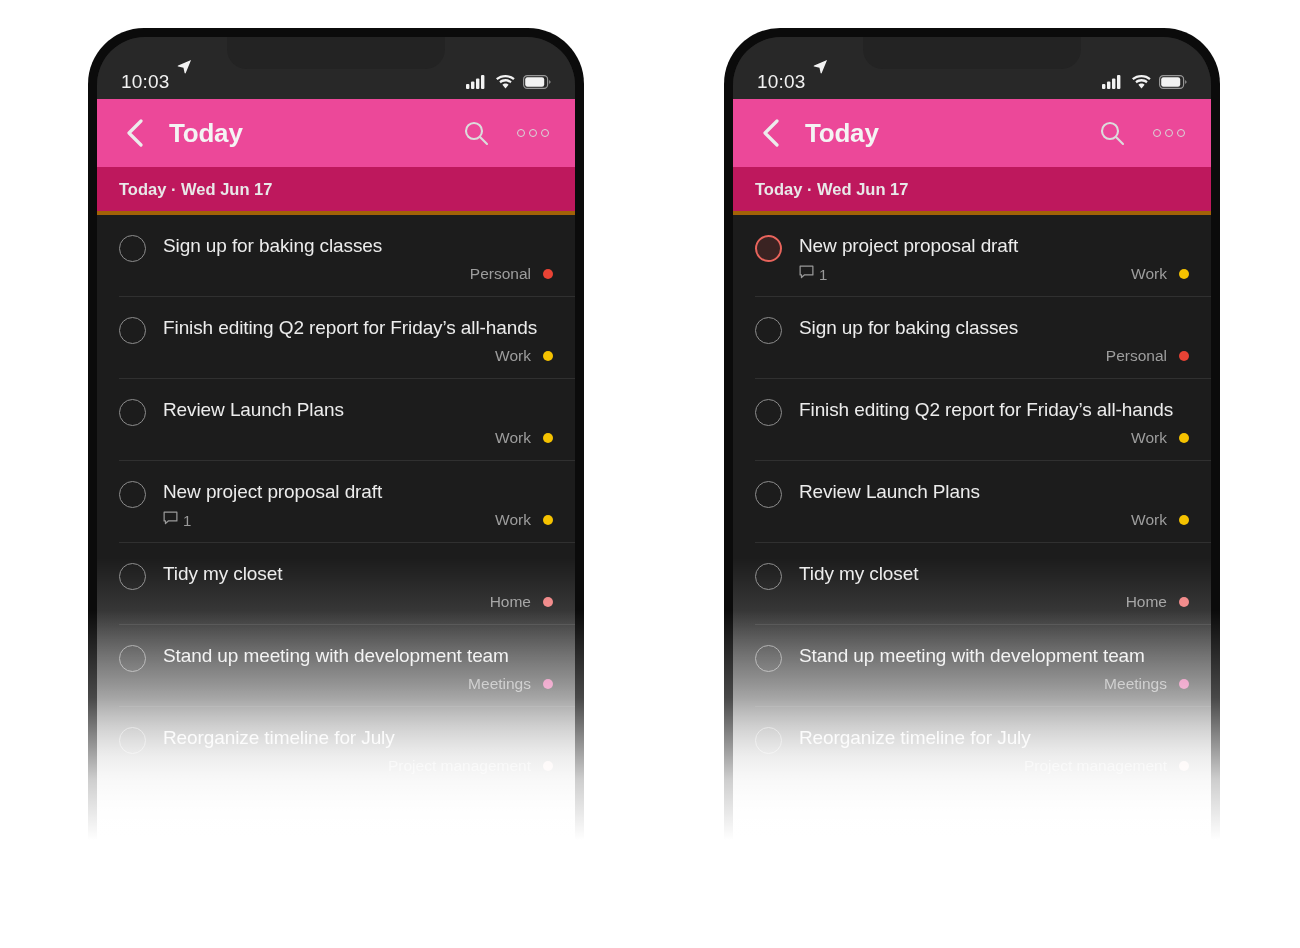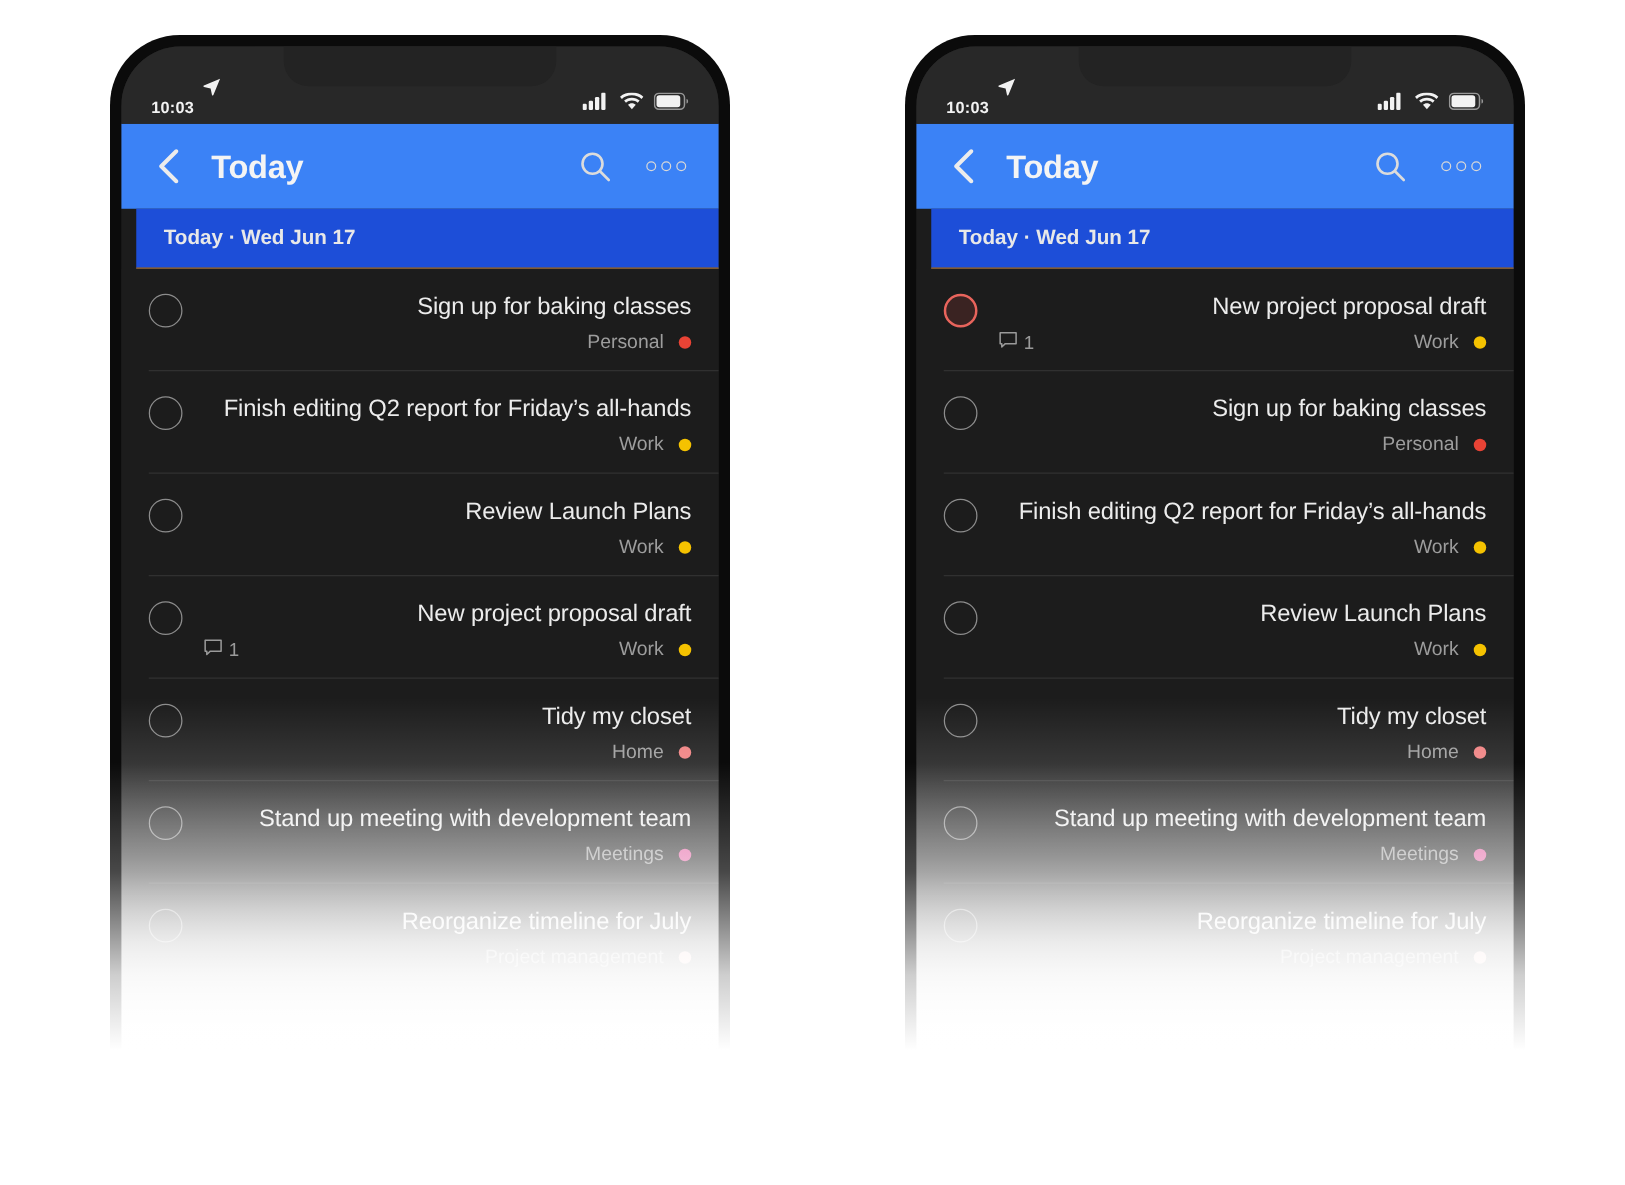--- a/index.html
+++ b/index.html
@@ -64,32 +64,32 @@
   }
   .sb-left, .sb-right {
     position: relative;
     z-index: 2;
     display: flex;
     align-items: center;
     gap: 7px;
   }
   .sb-time {
     color: #f2f2f2;
-    font-size: 13px;
-    font-weight: bold;
+    font-size: 19px;
+    font-weight: normal;
     letter-spacing: 0.2px;
     margin-top: 28px;
   }
   .loc-arrow { display: block; }
   .sb-right { gap: 8px; }
 
   
   .navbar {
     height: 68px;
-    background: #3b82f6;
+    background: #ec4899;
     display: flex;
     align-items: center;
     padding: 0 26px 0 20px;
     box-sizing: border-box;
     position: relative;
     z-index: 2;
   }
   .nav-back {
     width: 34px;
     height: 34px;
@@ -109,46 +109,44 @@
   .nav-search { margin-right: 28px; cursor: pointer; display:flex; }
   .nav-more { display: flex; align-items: center; gap: 4px; cursor: pointer; }
   .nav-more .md {
     width: 8px; height: 8px; border-radius: 50%;
     border: 1.6px solid #d8d8d8; box-sizing: border-box;
   }
 
   
   .section-head {
     height: 48px;
-    background: #1d4ed8;
+    background: #be185d;
     display: flex;
     align-items: center;
     padding: 0 0 0 22px;
     color: #e8e8e8;
     font-size: 16.5px;
     font-weight: bold;
-    border-bottom: 1px solid #a16207;
+    border-bottom: 4px solid #a16207;
     box-sizing: border-box;
     position: relative;
     z-index: 2;
-    margin-left: 12px;
   }
 
   
   .tasklist {
     background: #1c1c1c;
     position: relative;
   }
   .task {
     position: relative;
     display: flex;
     padding: 18px 22px 12px 22px;
     box-sizing: border-box;
     min-height: 80px;
-    text-align: right;
   }
   .task:after {
     content: "";
     position: absolute;
     left: 22px; right: 0; bottom: 0;
     height: 1px;
     background: #303030;
   }
   .task:last-child:after { display: none; }
 

